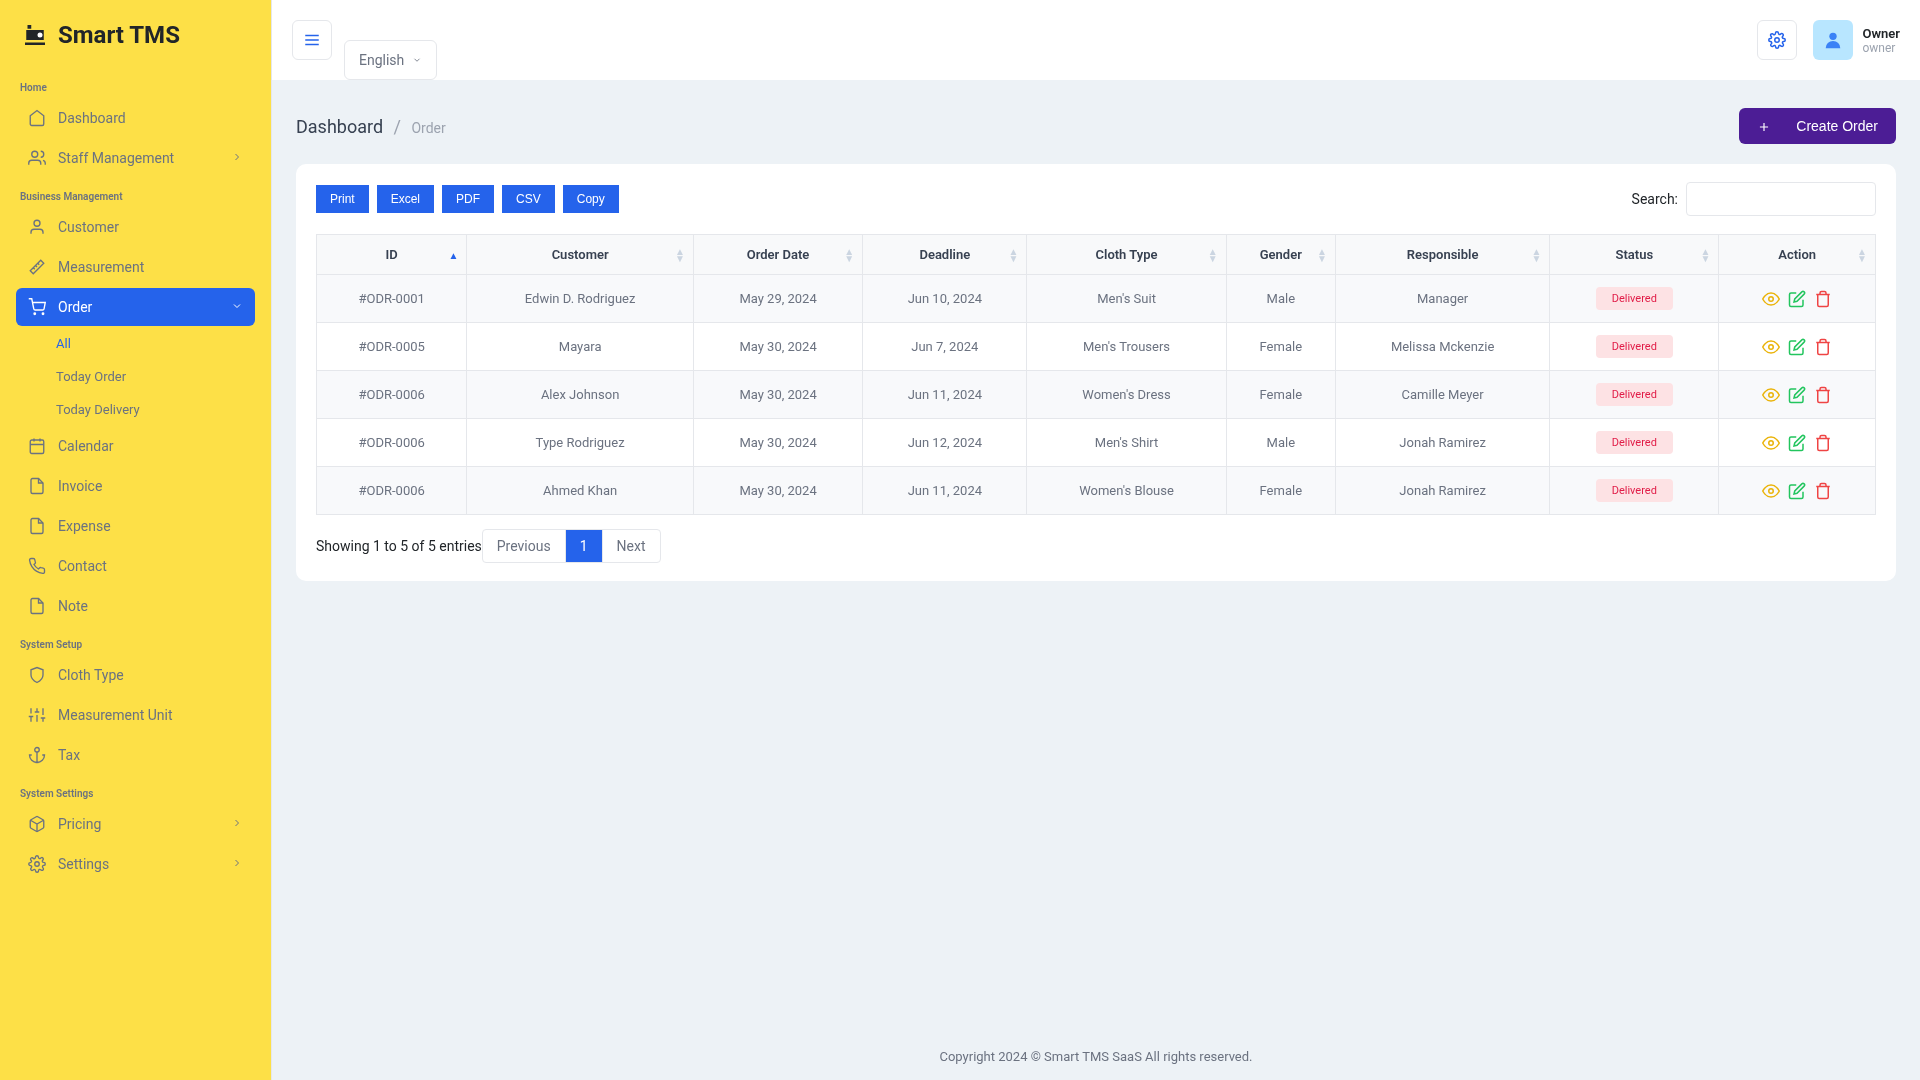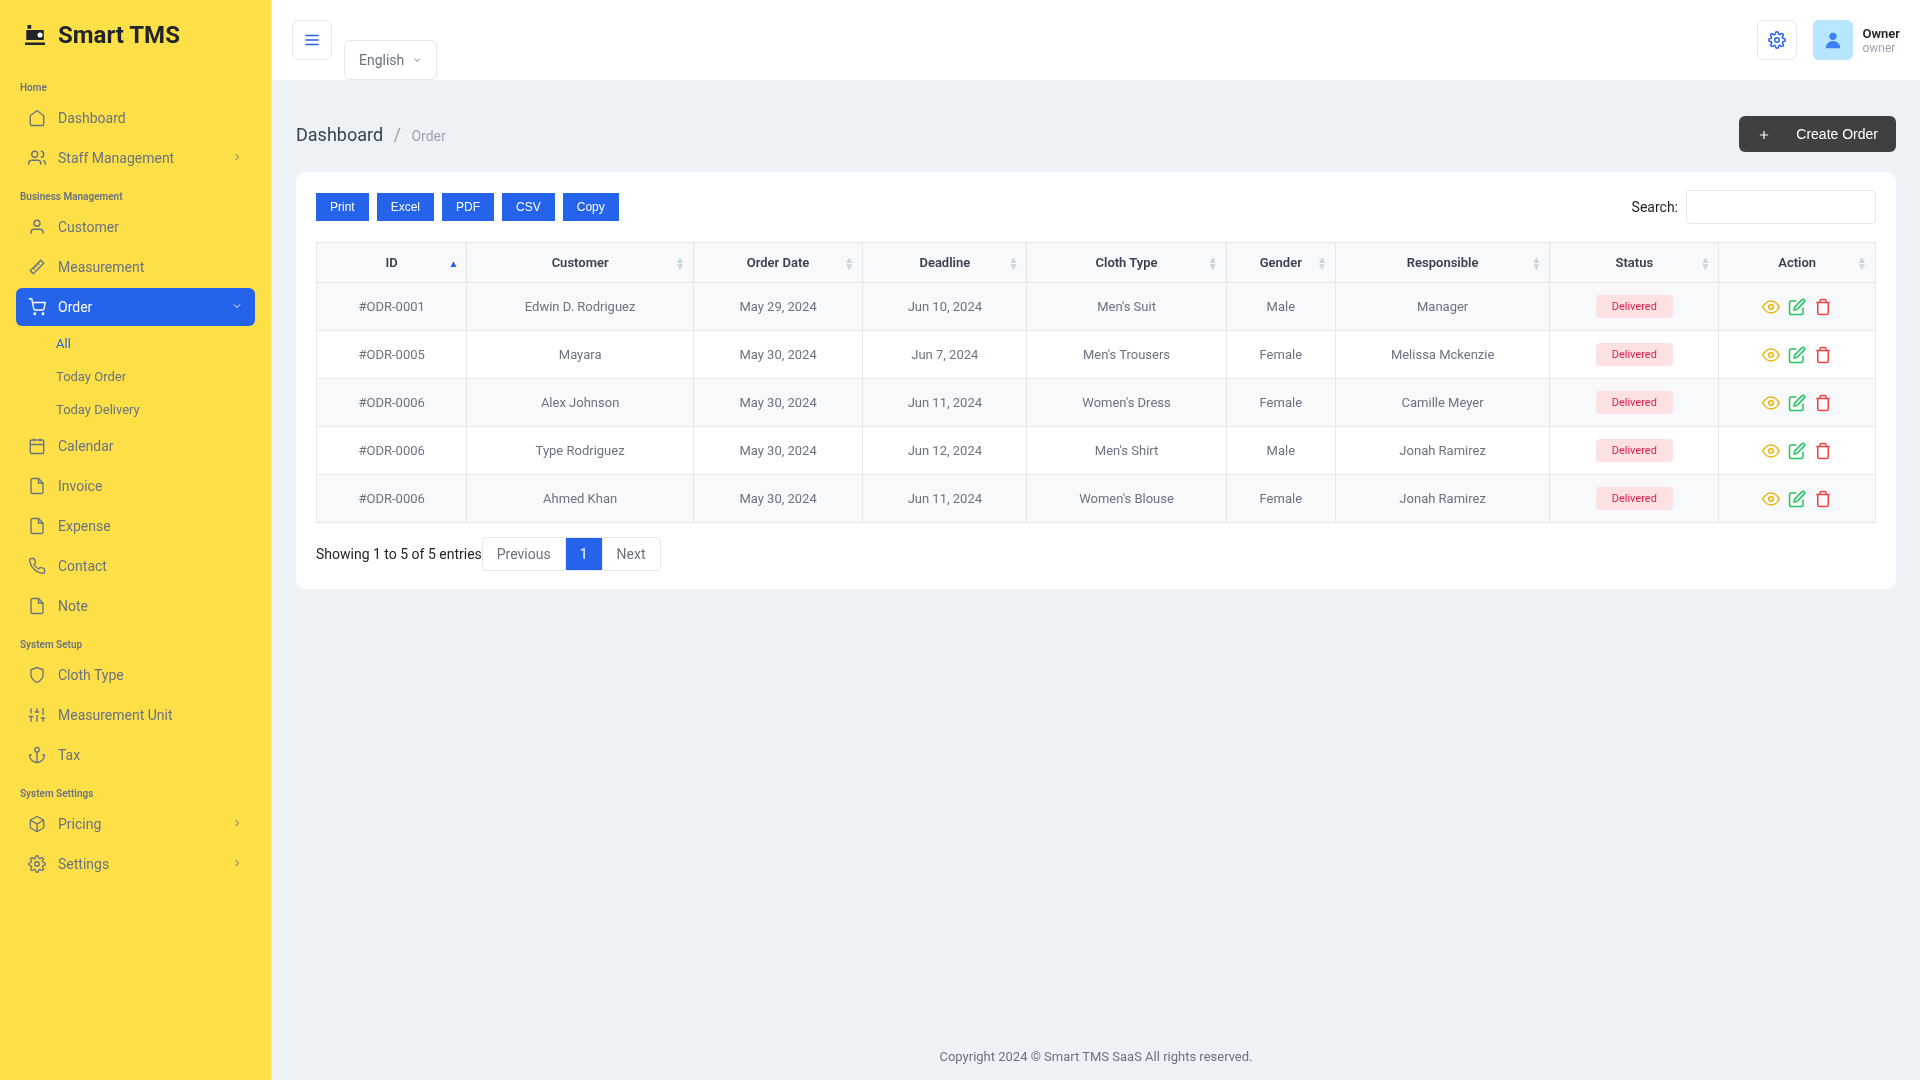--- a/index.html
+++ b/index.html
@@ -21,26 +21,26 @@
 .main { flex: 1; display: flex; flex-direction: column; }
 .topbar { height: 80px; background: #fff; display: flex; align-items: center; padding: 0 20px; gap: 12px; }
 .icon-btn { width: 40px; height: 40px; border: 1px solid #e5e7eb; border-radius: 6px; display: flex; align-items: center; justify-content: center; cursor: pointer; background: #fff; }
 .lang-select { height: 40px; border: 1px solid #e5e7eb; border-radius: 6px; padding: 0 14px; display: flex; align-items: center; gap: 8px; cursor: pointer; background: #fff; color:#6b7280;margin-top:40px; }
 .topbar-right { margin-left: auto; display: flex; align-items: center; gap: 16px; }
 .gear-btn { width: 40px; height: 40px; border: 1px solid #e5e7eb; border-radius: 6px; display: flex; align-items: center; justify-content: center; cursor: pointer; background: #fff; color:#2563eb; }
 .user { display: flex; align-items: center; gap: 10px; cursor: pointer; }
 .avatar { width: 40px; height: 40px; border-radius: 6px; background: #b8e6ff; display: flex; align-items: center; justify-content: center; color: #3b82f6; }
 .user-name { font-weight: 600; font-size: 13px; }
 .user-role { font-size: 12px; color: #9ca3af; }
-.content { flex: 1; padding: 36px 24px; overflow-y: auto; }
+.content { flex: 1; padding: 28px 24px; overflow-y: auto; }
 .breadcrumbs { display: flex; align-items: center; justify-content: space-between; margin-bottom: 20px; }
 .crumb { font-size: 18px; color: #374151; }
 .crumb .sep { color: #9ca3af; margin: 0 6px; }
 .crumb .leaf { color: #9ca3af; font-size: 14px; }
-.btn-primary { background: #404040; color: #fff; border: none; border-radius: 6px; padding: 10px 18px; display: flex; align-items: flex-end; gap: 25px; cursor: pointer; font-size: 14px; }
+.btn-primary { background: #4c1d95; color: #fff; border: none; border-radius: 6px; padding: 10px 18px; display: flex; align-items: flex-end; gap: 25px; cursor: pointer; font-size: 14px; }
 .card { background: #fff; border-radius: 10px; padding: 18px 20px; }
 .toolbar { display: flex; align-items: center; gap: 8px; margin-bottom: 18px; }
 .btn-sm { background: #2563eb; color: #fff; border: none; border-radius: 0; padding: 7px 14px; font-size: 12px; cursor: pointer; }
 .search-box { margin-left: auto; display: flex; align-items: center; gap: 8px; }
 .search-box input { height: 34px; border: 1px solid #e5e7eb; border-radius: 4px; padding: 0 10px; width: 190px; }
 table { width: 100%; border-collapse: collapse; }
 th, td { border: 1px solid #e5e7eb; padding: 12px 10px; text-align: center; font-size: 13px; color: #6b7280; }
 th { background: #f8f9fa; color: #374151; font-weight: 600; position: relative; }
 tbody tr:nth-child(odd) { background: #f8f9fb; }
 .sort-ic { position: absolute; right: 8px; top: 50%; transform: translateY(-50%); color: #cbd5e1; font-size: 10px; display:flex; flex-direction:column; line-height:7px; }

